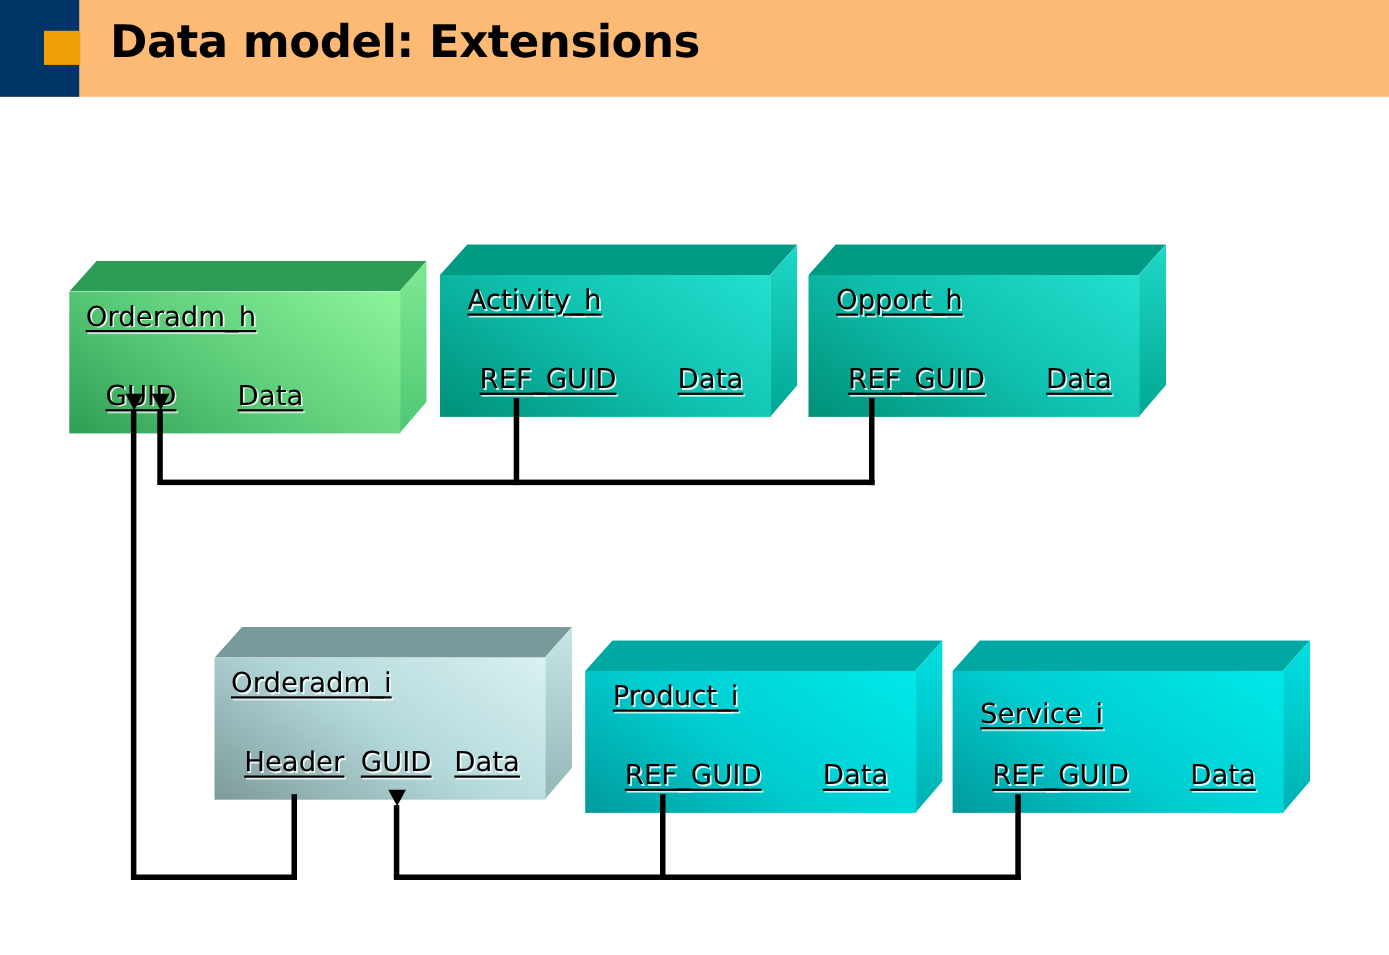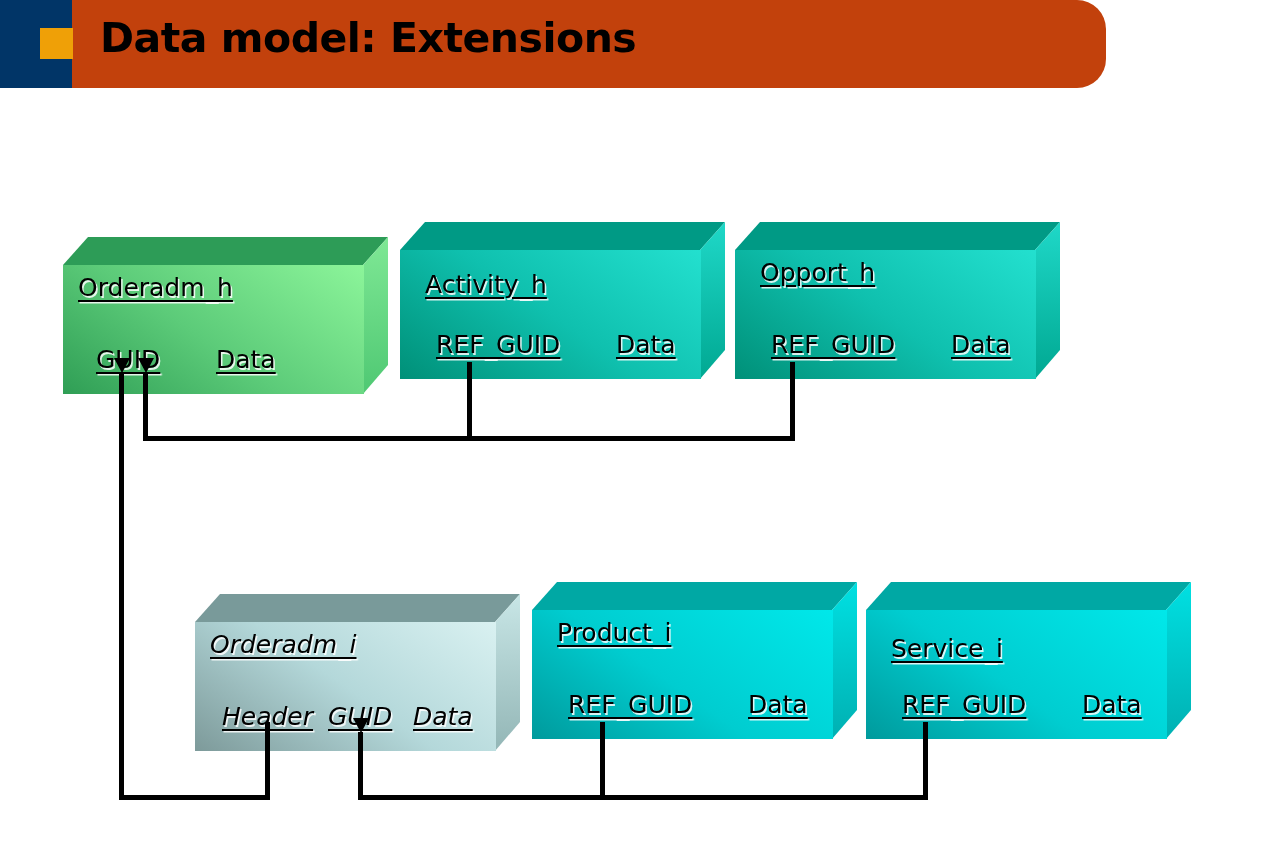--- a/index.html
+++ b/index.html
@@ -12,23 +12,22 @@
     height: 868px;
     position: relative;
     overflow: hidden;
     font-family: "DejaVu Sans", sans-serif;
   }
 
   
   #header-bar {
     position: absolute;
     left: 0; top: 0;
-    width: 1106px; height: 88px;
-    background: #c2410c;
-    border-radius: 29px;
+    width: 1263px; height: 88px;
+    background: #fdba74;
   }
   #header-navy-block {
     position: absolute;
     left: 0; top: 0;
     width: 72px; height: 88px;
     background: #013567;
   }
   #header-orange-square {
     position: absolute;
     left: 40px; top: 28px;
@@ -120,40 +119,40 @@
 
   <div class="box3d" style="left:400px; top:222px; width:325px; height:157px;">
     <div class="box-top" style="left:0; top:0; width:325px; height:28px;
                 background:#009a85;
                 clip-path: polygon(25px 0, 325px 0, 300px 28px, 0 28px);"></div>
     <div class="box-side" style="left:300px; top:0px; width:25px; height:157px;
                 background:linear-gradient(180deg,#1fd8c8 0%,#00a892 100%);
                 clip-path: polygon(0 28px, 25px 0, 25px 128px, 0 157px);"></div>
     <div class="box-face" style="left:0; top:28px; width:301px; height:129px;
                 background:linear-gradient(35deg,#009078 0%, #0fc0ae 50%, #23e0cf 100%);"></div>
-    <div class="box-label box-title" style="left:25px; top:36px;margin-top:12px;">Activity_h</div>
+    <div class="box-label box-title" style="left:25px; top:36px;">Activity_h</div>
     <div class="box-label box-field" style="left:36px; top:108px;">REF_GUID</div>
     <div class="box-label box-field" style="left:216px; top:108px;">Data</div>
   </div>
 
   <div class="box3d" style="left:735px; top:222px; width:325px; height:138px;text-align:right;">
     <div class="box-top" style="left:0; top:0; width:325px; height:28px;
                 background:#009a85;
                 clip-path: polygon(25px 0, 325px 0, 300px 28px, 0 28px);"></div>
     <div class="box-side" style="left:300px; top:0px; width:25px; height:157px;
                 background:linear-gradient(180deg,#1fd8c8 0%,#00a892 100%);
                 clip-path: polygon(0 28px, 25px 0, 25px 128px, 0 157px);"></div>
     <div class="box-face" style="left:0; top:28px; width:301px; height:129px;
                 background:linear-gradient(35deg,#009078 0%, #0fc0ae 50%, #23e0cf 100%);"></div>
     <div class="box-label box-title" style="left:25px; top:36px;">Opport_h</div>
     <div class="box-label box-field" style="left:36px; top:108px;">REF_GUID</div>
     <div class="box-label box-field" style="left:216px; top:108px;">Data</div>
   </div>
 
-  <div class="box3d" style="left:195px; top:594px; width:325px; height:120px;font-style:italic;">
+  <div class="box3d" style="left:195px; top:570px; width:325px; height:120px;">
     <div class="box-top" style="left:0; top:0; width:325px; height:28px;
                 background:#799a9a;
                 clip-path: polygon(25px 0, 325px 0, 300px 28px, 0 28px);"></div>
     <div class="box-side" style="left:300px; top:0px; width:25px; height:157px;
                 background:linear-gradient(180deg,#c8e6e6 0%,#93b6b6 100%);
                 clip-path: polygon(0 28px, 25px 0, 25px 128px, 0 157px);"></div>
     <div class="box-face" style="left:0; top:28px; width:301px; height:129px;
                 background:linear-gradient(35deg,#7d9a9a 0%, #b4d8da 50%, #d9f1f1 100%);"></div>
     <div class="box-label box-title" style="left:15px; top:36px;">Orderadm_i</div>
     <div class="box-label box-field" style="left:27px; top:108px;">Header</div>

